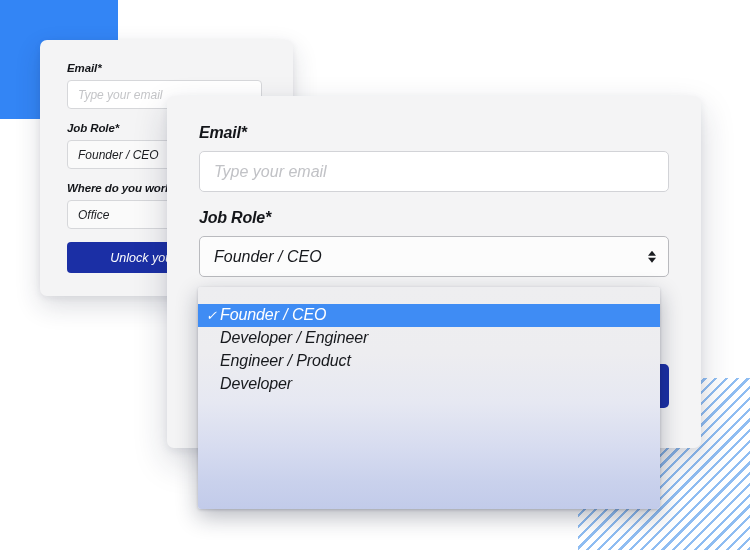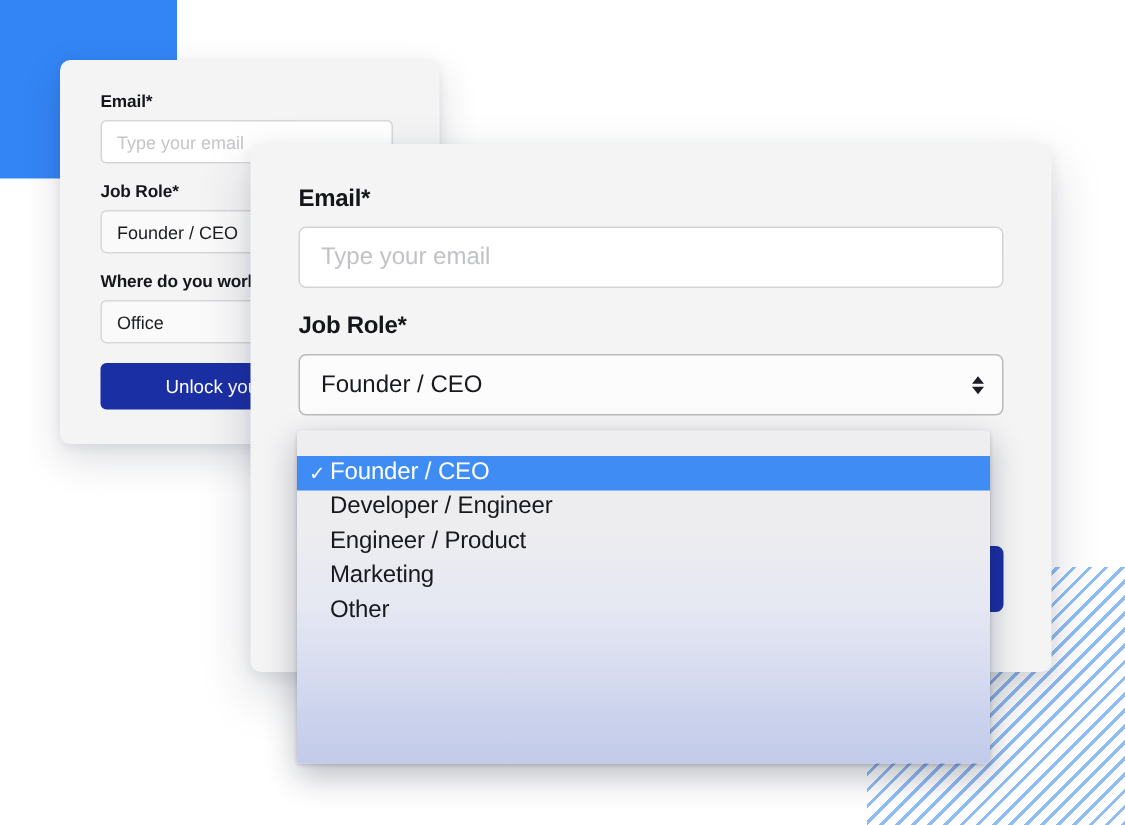--- a/index.html
+++ b/index.html
@@ -13,20 +13,21 @@
     font-family: "Liberation Sans", sans-serif;
     overflow: hidden;
     position: relative;
   }
   #stage {
     position: absolute;
     left: 0; top: 0;
     width: 750px;
     height: 550px;
     overflow: hidden;
+    font-style: italic;
   }
 
   
   .blue-square {
     position: absolute;
     left: 0;
     top: 0;
     width: 118px;
     height: 119px;
     background: #3385f5;
@@ -287,21 +288,17 @@
     <div class="opt">
       <span class="tick"></span>
       <span class="otext">Developer / Engineer</span>
     </div>
     <div class="opt">
       <span class="tick"></span>
       <span class="otext">Engineer / Product</span>
     </div>
     <div class="opt">
       <span class="tick"></span>
-      <span class="otext">Marketing</span>
-    </div>
-    <div class="opt">
-      <span class="tick"></span>
-      <span class="otext">Other</span>
+      <span class="otext">Developer</span>
     </div>
   </div>
 
 </div>
 
 </body></html>

